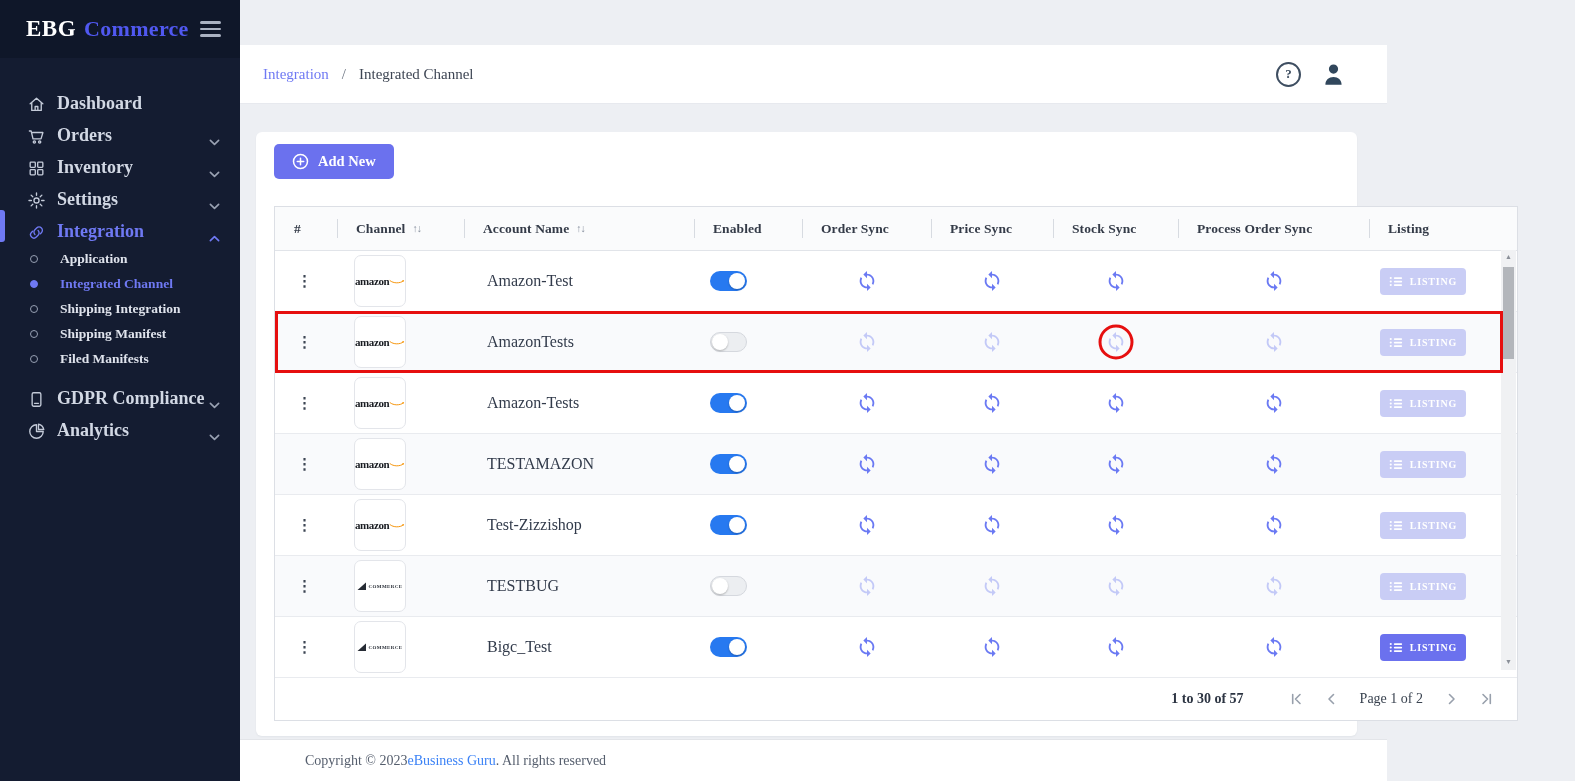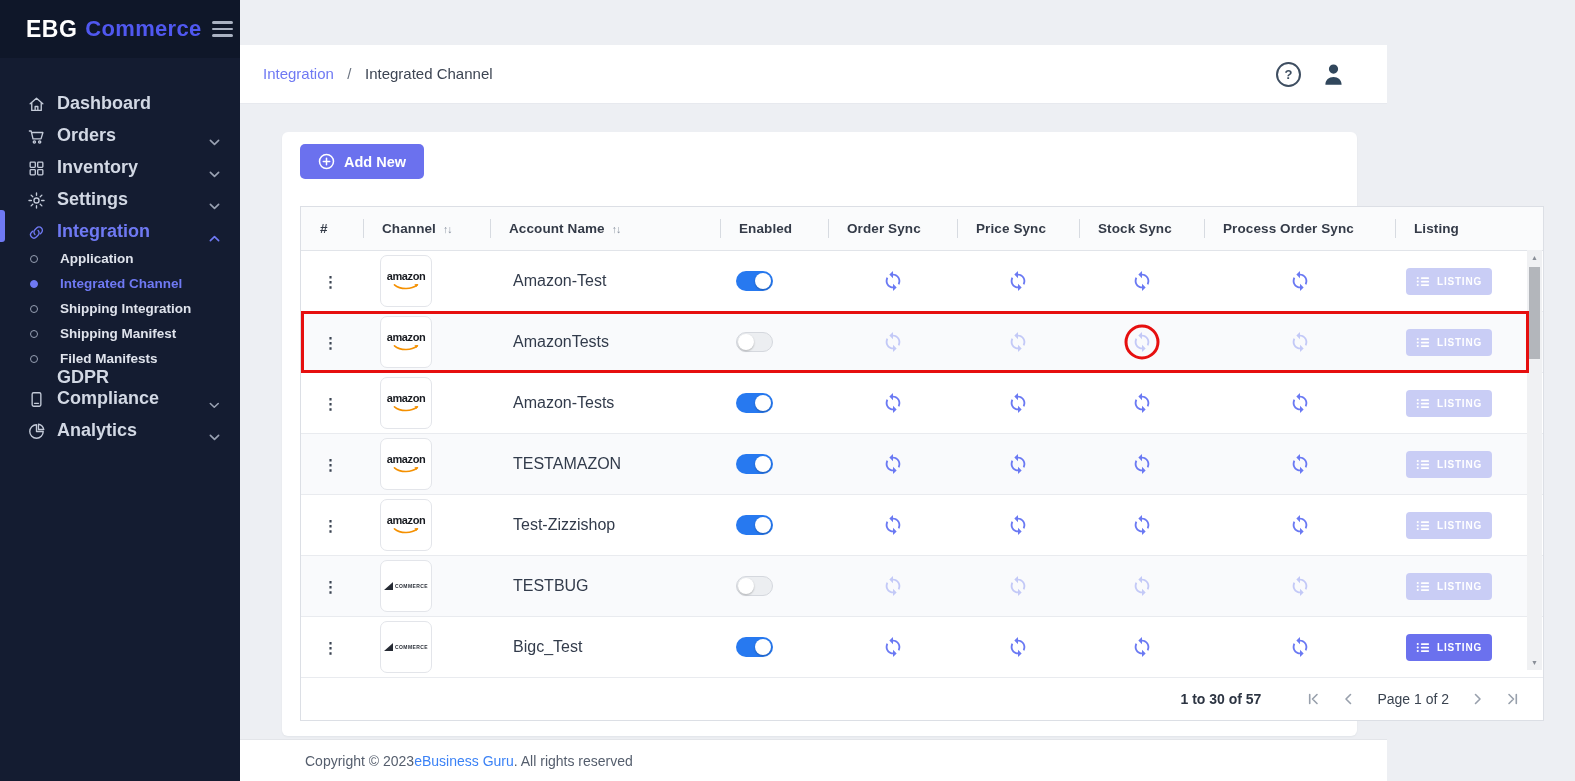--- a/index.html
+++ b/index.html
@@ -2,21 +2,21 @@
 <html><head>
 <meta charset="utf-8">
 <style>
   html,body{margin:0;padding:0;}
   body{
     width:1575px;height:781px;overflow:hidden;
     font-family:"Liberation Sans",sans-serif;
     background:#edeff3;position:relative;
     -webkit-font-smoothing:antialiased;
   }
-  .app{display:flex;width:1387px;height:781px;}
+  .app{display:flex;width:1387px;height:781px;font-family:Liberation Serif, serif;}
 
   
   .sidebar{width:240px;background:#141c31;flex:0 0 240px;display:flex;flex-direction:column;}
   .logo-bar{height:58px;background:#0f1729;display:flex;align-items:center;padding-left:26px;flex:0 0 58px;}
   .logo-bold{color:#fff;font-size:23px;font-weight:bold;letter-spacing:.5px;}
   .logo-light{color:#5058f0;font-size:22px;font-weight:bold;margin-left:8px;letter-spacing:.3px;}
   .burger{width:21px;display:flex;flex-direction:column;gap:4px;margin-left:11px;cursor:pointer;}
   .burger i{height:2.5px;background:#aab2c2;border-radius:2px;display:block;}
   .nav{padding-top:24px;}
   .side-item{display:flex;align-items:flex-end;height:32px;padding:0 20px 0 27px;color:#d2d8e4;font-size:18px;font-weight:bold;position:relative;cursor:pointer;}
@@ -35,39 +35,39 @@
   
   .main{flex:1;display:flex;flex-direction:column;min-width:0;}
   .topbar{height:58px;background:#fff;border-bottom:1px solid #e7e9ee;display:flex;align-items:center;padding:0 40px 0 23px;flex:0 0 58px;margin-top:45px;}
   .crumb-link{color:#6f79f3;font-size:15px;cursor:pointer;}
   .crumb-sep{color:#6b7380;font-size:15px;margin:0 9px;}
   .crumb-cur{color:#3d4553;font-size:15px;}
   .top-actions{margin-left:auto;display:flex;align-items:center;gap:19px;}
   .help{width:21px;height:21px;border:2px solid #3e4e61;border-radius:50%;color:#3e4e61;font-weight:bold;font-size:13px;display:flex;align-items:center;justify-content:center;cursor:pointer;}
   .avatar{width:27px;height:27px;fill:#31475c;cursor:pointer;}
 
-  .content{flex:1;padding:28px 30px 0 22px;margin-left:20px;}
+  .content{flex:1;padding:28px 30px 0 16px;}
   .card{background:#fff;border-radius:6px;height:604px;box-shadow:0 1px 2px rgba(20,30,60,.05);padding:12px 18px 0 18px;box-sizing:border-box;}
   .btn-add{display:inline-flex;align-items:center;gap:9px;height:35px;padding:0 18px;background:#6b71ee;color:#fff;border:none;border-radius:5px;font-size:14.5px;font-weight:bold;font-family:inherit;cursor:pointer;}
   .btn-add svg{width:17px;height:17px;stroke:#fff;fill:none;stroke-width:1.6;stroke-linecap:round;}
 
   
   .table{margin-top:27px;border:1px solid #dcdfe5;position:relative;width:1244px;box-sizing:border-box;background:#fff;}
   .trow,.thead{display:grid;grid-template-columns:62px 127px 230px 108px 129px 122px 125px 191px 1fr;align-items:center;}
   .thead{height:43px;background:#fafbfc;border-bottom:1px solid #e1e4e9;}
   .thead .hcell{position:relative;height:100%;display:flex;align-items:center;padding-left:19px;font-size:13.5px;font-weight:bold;color:#343b48;letter-spacing:.1px;}
   .thead .hcell + .hcell::before{content:'';position:absolute;left:0;top:12px;height:19px;width:1px;background:#d7dbe1;}
   .sort{font-size:10.5px;color:#8d95a3;margin-left:7px;letter-spacing:-1px;cursor:pointer;}
   .trow{height:60px;border-bottom:1px solid #e9ebef;position:relative;background:#fff;}
   .trow.alt{background:#f9fafc;}
   .cell{display:flex;align-items:center;height:100%;}
   .c-num{padding-left:22px;}
   .kebab{font-size:15px;color:#3c4553;font-weight:bold;cursor:pointer;line-height:1;}
   .c-channel{padding-left:17px;}
-  .logo-box{width:50px;height:50px;border:1px solid #e3e5ea;border-radius:7px;background:#fff;display:flex;flex-direction:column;align-items:center;justify-content:center;}
+  .logo-box{width:50px;height:50px;border:1px solid #e3e5ea;border-radius:7px;background:#fff;display:flex;align-items:center;justify-content:center;}
   .am-word{font-size:11px;font-weight:bold;color:#181b21;letter-spacing:-.4px;line-height:1;}
   .am-smile{width:28px;height:8px;margin-top:1px;}
   .bc-row{display:flex;align-items:center;gap:2px;}
   .bc-mark{width:9px;height:8px;background:#262b34;clip-path:polygon(0 100%,100% 0,100% 100%);}
   .bc-word{font-size:5px;font-weight:bold;color:#2a2f38;letter-spacing:.4px;}
   .c-account{padding-left:23px;font-size:16px;color:#323b4b;}
   .c-enabled{padding-left:16px;}
   .toggle{width:37px;height:20px;border-radius:10px;background:#2779f0;position:relative;cursor:pointer;flex:0 0 37px;}
   .toggle::after{content:'';position:absolute;width:16px;height:16px;border-radius:50%;background:#fff;top:2px;right:2px;box-shadow:0 1px 2px rgba(0,0,0,.25);}
   .toggle.off{background:#eceef1;border:1px solid #d5d8de;box-sizing:border-box;}

